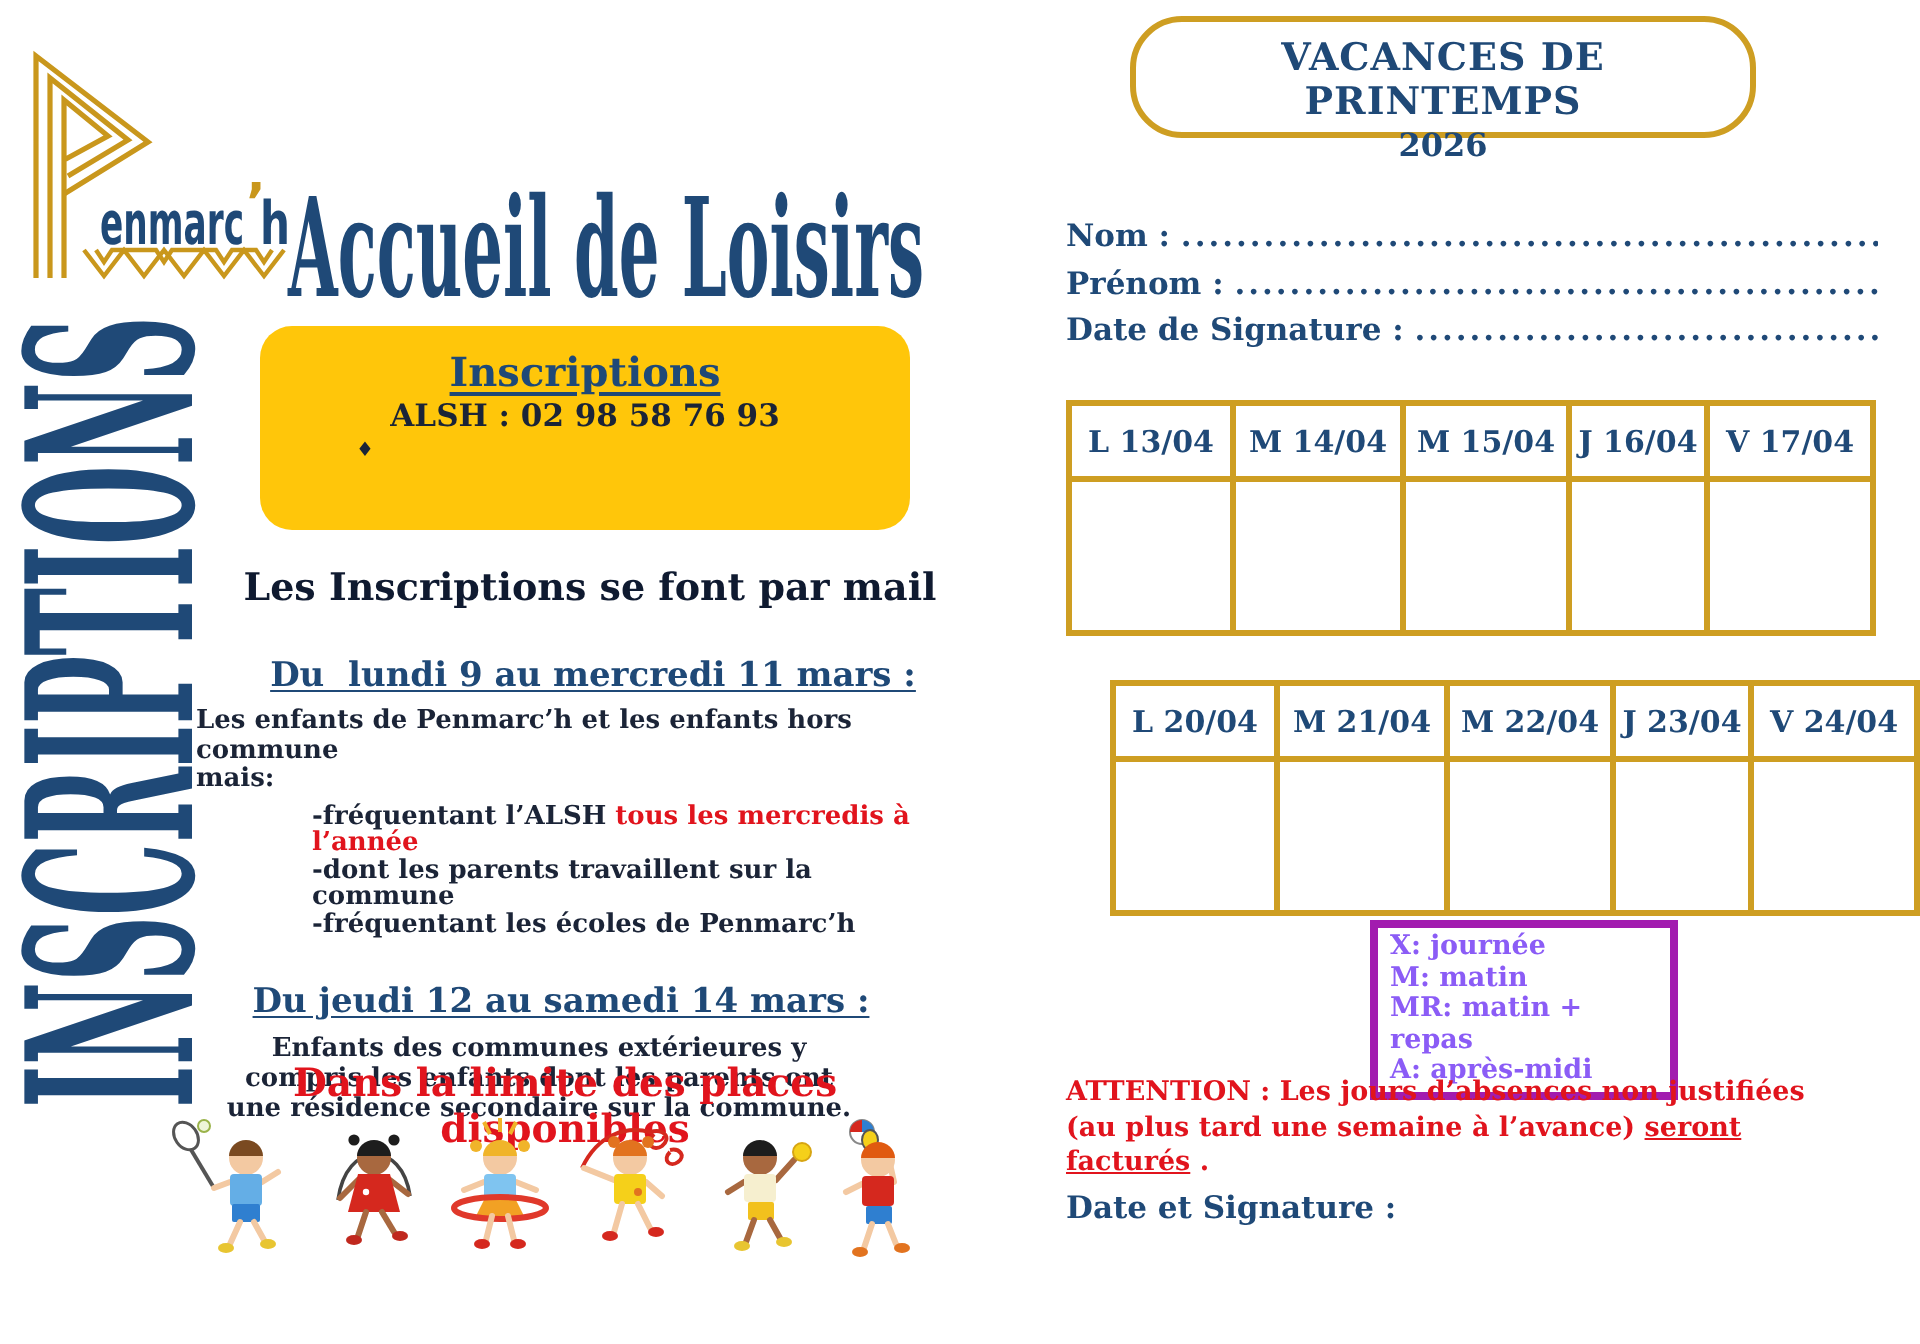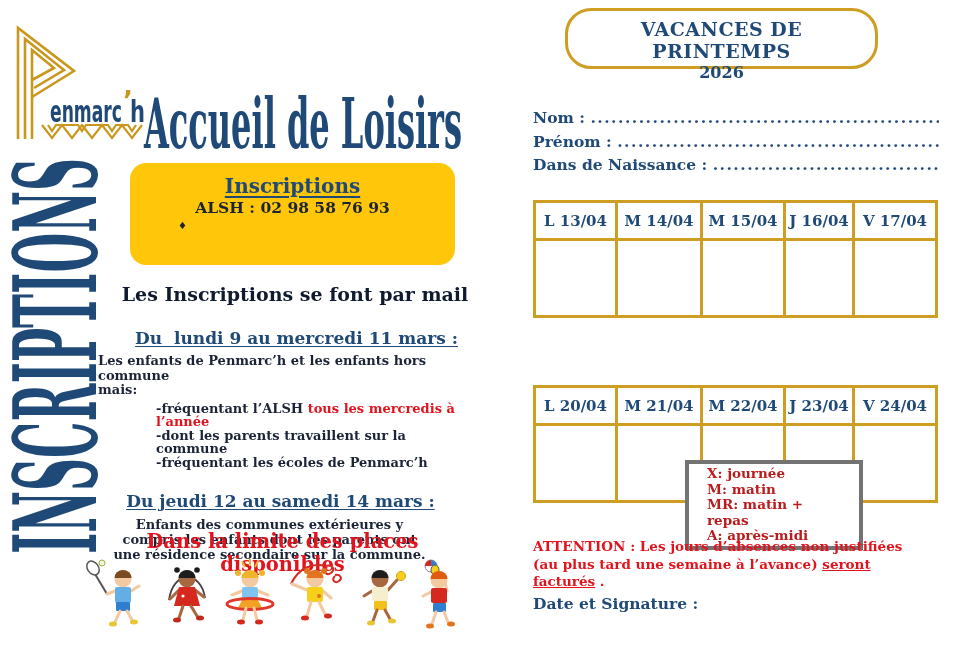--- a/index.html
+++ b/index.html
@@ -28,23 +28,23 @@
   .title-box .tl1{margin-top:7px;font-size:19px;letter-spacing:.5px;}
   .title-box .tl2{font-size:16px;margin-top:1px;}
   .fields{left:533px;top:106px;width:406px;color:#1F4977;font-size:15.5px;}
   .field-row{height:23.5px;line-height:23.5px;white-space:nowrap;overflow:hidden;}
   .dots{letter-spacing:1.5px;}
   .week-table{border-collapse:collapse;table-layout:fixed;width:402px;}
   .week-table td{border:3px solid #CE9E22;text-align:center;color:#1F4977;font-size:15px;font-weight:bold;}
   .week-table tr.hdr td{height:33px;}
   .week-table tr.body td{height:72px;}
   .tbl1{left:533px;top:200px;}
-  .tbl2{left:533px;top:340px;margin-top:45px;}
-  .legend-box{left:685px;top:460px;width:134px;border:4px solid #737373;padding:2px 18px;
-              font-size:13.5px;line-height:15.5px;color:#b91c1c;background:#fff;}
+  .tbl2{left:555px;top:340px;}
+  .legend-box{left:685px;top:460px;width:134px;border:4px solid #a21caf;padding:2px 6px;
+              font-size:13.5px;line-height:15.5px;color:#8b5cf6;background:#fff;}
   .attention{left:533px;top:538px;width:402px;color:#E1141D;font-size:13.5px;line-height:17.5px;}
   .att-underline{text-decoration:underline;}
   .signature{left:533px;top:594px;font-size:15.5px;color:#1F4977;}
   svg text{font-family:"DejaVu Serif","Liberation Serif",serif;font-weight:bold;}
   svg .logo-txt{font-family:"DejaVu Sans","Liberation Sans",sans-serif;font-weight:bold;}
 </style>
 </head>
 <body>
 
 <div id="canvas">
@@ -208,21 +208,21 @@
   </div>
 
   <div class="abs fields">
     <div class="field-row">
       <span>Nom : </span><span class="dots">........................................................</span>
     </div>
     <div class="field-row">
       <span>Prénom : </span><span class="dots">....................................................</span>
     </div>
     <div class="field-row">
-      <span>Dans de Naissance : </span><span class="dots">........................................</span>
+      <span>Date de Signature : </span><span class="dots">........................................</span>
     </div>
   </div>
 
   <table class="abs week-table tbl1">
     <colgroup>
         <col style="width:82px">
         <col style="width:85px">
         <col style="width:83px">
         <col style="width:69px">
         <col style="width:83px">

